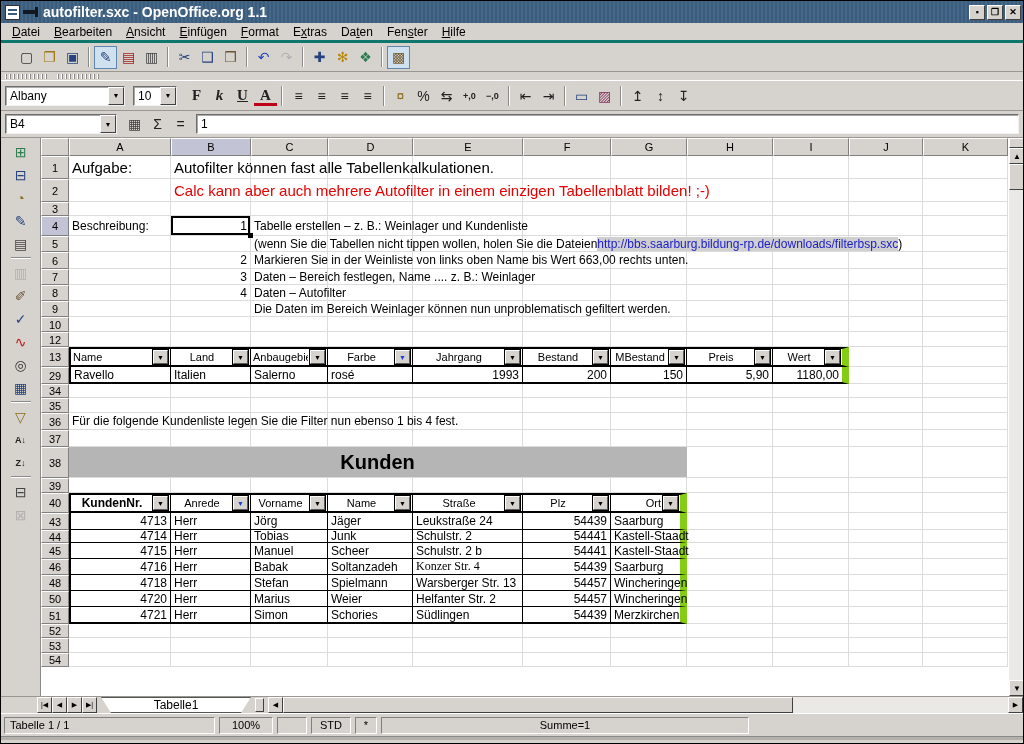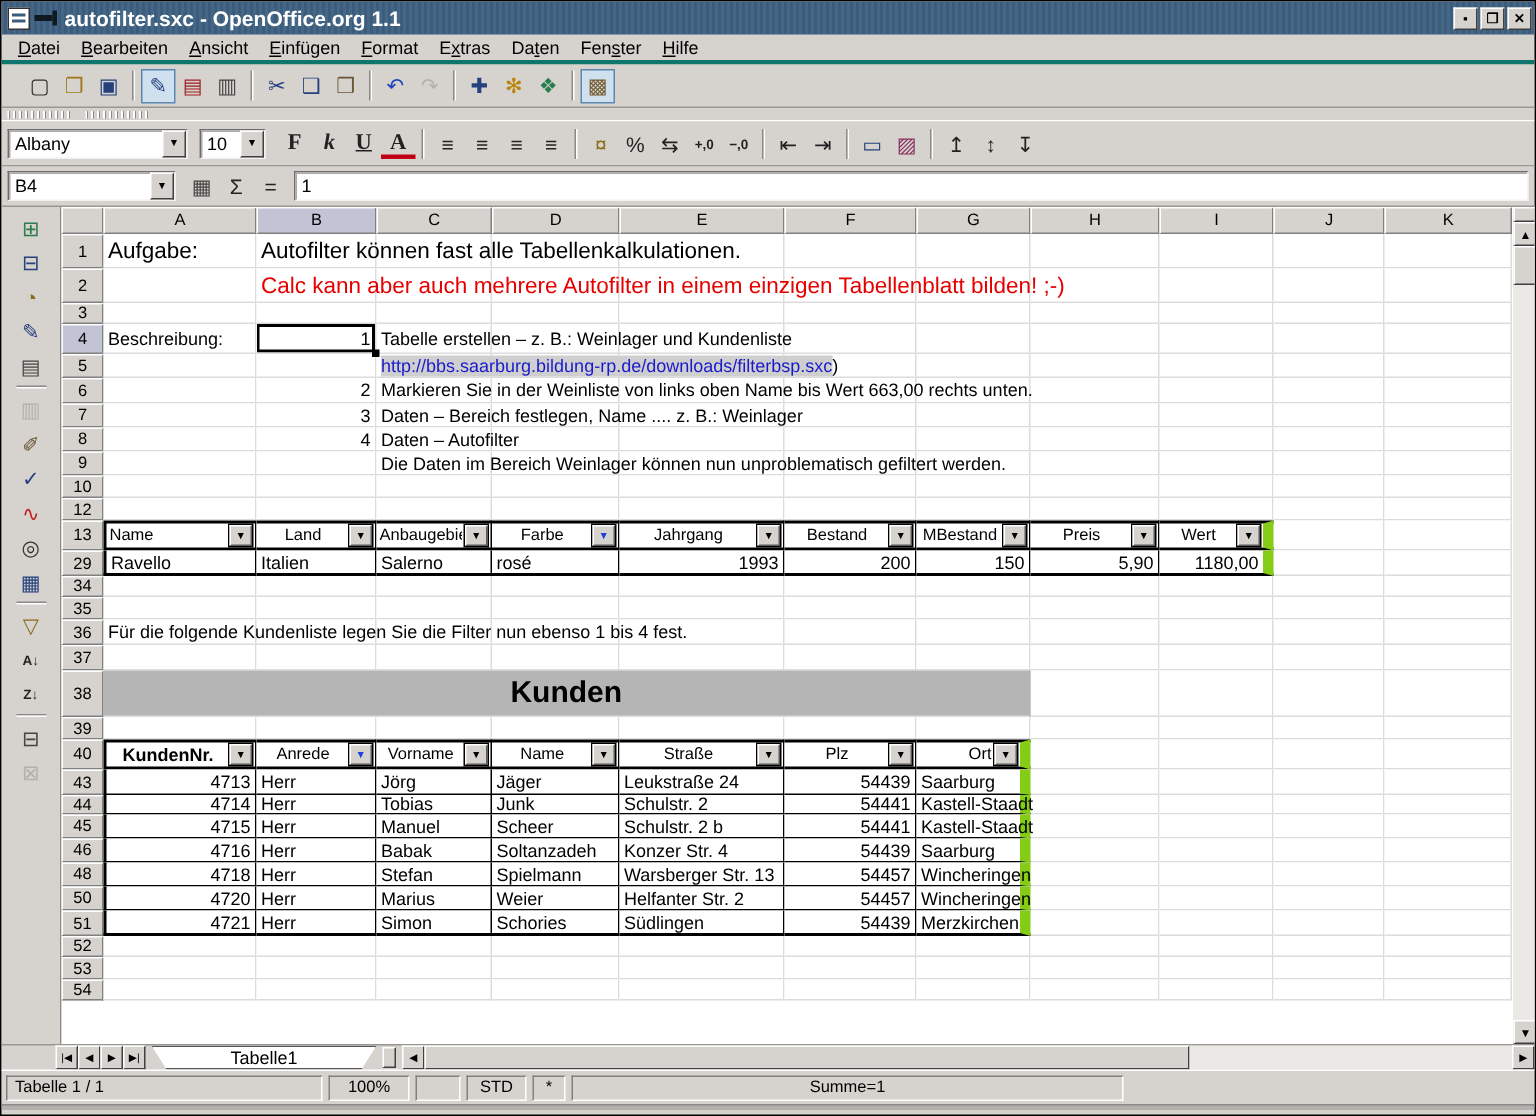--- a/index.html
+++ b/index.html
@@ -269,20 +269,21 @@
             <div class="rh sel">4</div>
             <div class="cell" style="width: 102px;">Beschreibung:</div>
             <div class="cell right selcell" style="width: 80px;">1<div class="selhandle"></div></div>
             <div class="cell" style="width: 757px; background-image: linear-gradient(rgb(220, 220, 220), rgb(220, 220, 220)), linear-gradient(rgb(220, 220, 220), rgb(220, 220, 220)), linear-gradient(rgb(220, 220, 220), rgb(220, 220, 220)), linear-gradient(rgb(220, 220, 220), rgb(220, 220, 220)), linear-gradient(rgb(220, 220, 220), rgb(220, 220, 220)), linear-gradient(rgb(220, 220, 220), rgb(220, 220, 220)), linear-gradient(rgb(220, 220, 220), rgb(220, 220, 220)), linear-gradient(rgb(220, 220, 220), rgb(220, 220, 220)); background-position: 76px 0px, 161px 0px, 271px 0px, 359px 0px, 435px 0px, 521px 0px, 597px 0px, 671px 0px; background-size: 1px 100%; background-repeat: no-repeat;">Tabelle erstellen – z. B.: Weinlager und Kundenliste</div>
           </div>
           <div class="srow" style="height: 16px;">
             <div class="rh">5</div>
             <div class="cell" style="width: 102px;"></div>
             <div class="cell" style="width: 80px;"></div>
             <div class="cell" style="width: 757px; background-image: linear-gradient(rgb(220, 220, 220), rgb(220, 220, 220)), linear-gradient(rgb(220, 220, 220), rgb(220, 220, 220)), linear-gradient(rgb(220, 220, 220), rgb(220, 220, 220)), linear-gradient(rgb(220, 220, 220), rgb(220, 220, 220)), linear-gradient(rgb(220, 220, 220), rgb(220, 220, 220)), linear-gradient(rgb(220, 220, 220), rgb(220, 220, 220)), linear-gradient(rgb(220, 220, 220), rgb(220, 220, 220)), linear-gradient(rgb(220, 220, 220), rgb(220, 220, 220)); background-position: 76px 0px, 161px 0px, 271px 0px, 359px 0px, 435px 0px, 521px 0px, 597px 0px, 671px 0px; background-size: 1px 100%; background-repeat: no-repeat;">
+              <span>(wenn Sie die Tabellen nicht tippen wollen, holen Sie die Dateien </span>
               <span class="link">http://bbs.saarburg.bildung-rp.de/downloads/filterbsp.sxc</span>
               <span>)</span>
             </div>
           </div>
           <div class="srow" style="height: 17px;">
             <div class="rh">6</div>
             <div class="cell" style="width: 102px;"></div>
             <div class="cell right" style="width: 80px;">2</div>
             <div class="cell" style="width: 757px; background-image: linear-gradient(rgb(220, 220, 220), rgb(220, 220, 220)), linear-gradient(rgb(220, 220, 220), rgb(220, 220, 220)), linear-gradient(rgb(220, 220, 220), rgb(220, 220, 220)), linear-gradient(rgb(220, 220, 220), rgb(220, 220, 220)), linear-gradient(rgb(220, 220, 220), rgb(220, 220, 220)), linear-gradient(rgb(220, 220, 220), rgb(220, 220, 220)), linear-gradient(rgb(220, 220, 220), rgb(220, 220, 220)), linear-gradient(rgb(220, 220, 220), rgb(220, 220, 220)); background-position: 76px 0px, 161px 0px, 271px 0px, 359px 0px, 435px 0px, 521px 0px, 597px 0px, 671px 0px; background-size: 1px 100%; background-repeat: no-repeat;">Markieren Sie in der Weinliste von links oben Name  bis Wert 663,00 rechts unten.</div>
           </div>
@@ -531,21 +532,21 @@
             <div class="cell" style="width: 76px;"></div>
             <div class="cell" style="width: 74px;"></div>
             <div class="cell" style="width: 85px;"></div>
           </div>
           <div class="srow" style="height: 16px;">
             <div class="rh">46</div>
             <div class="cell tb cfirst right" style="width: 102px;">4716</div>
             <div class="cell tb" style="width: 80px;">Herr</div>
             <div class="cell tb" style="width: 77px;">Babak</div>
             <div class="cell tb" style="width: 85px;">Soltanzadeh</div>
-            <div class="cell tb" style="width: 110px;">Konzer Str. 4</div>
+            <div class="cell tb" style="width: 110px; font-family: Liberation Serif, serif;">Konzer Str. 4</div>
             <div class="cell tb right" style="width: 88px;">54439</div>
             <div class="cell tb clast" style="width: 76px;">Saarburg</div>
             <div class="cell" style="width: 86px;"></div>
             <div class="cell" style="width: 76px;"></div>
             <div class="cell" style="width: 74px;"></div>
             <div class="cell" style="width: 85px;"></div>
           </div>
           <div class="srow" style="height: 16px;">
             <div class="rh">48</div>
             <div class="cell tb cfirst right" style="width: 102px;">4718</div>

